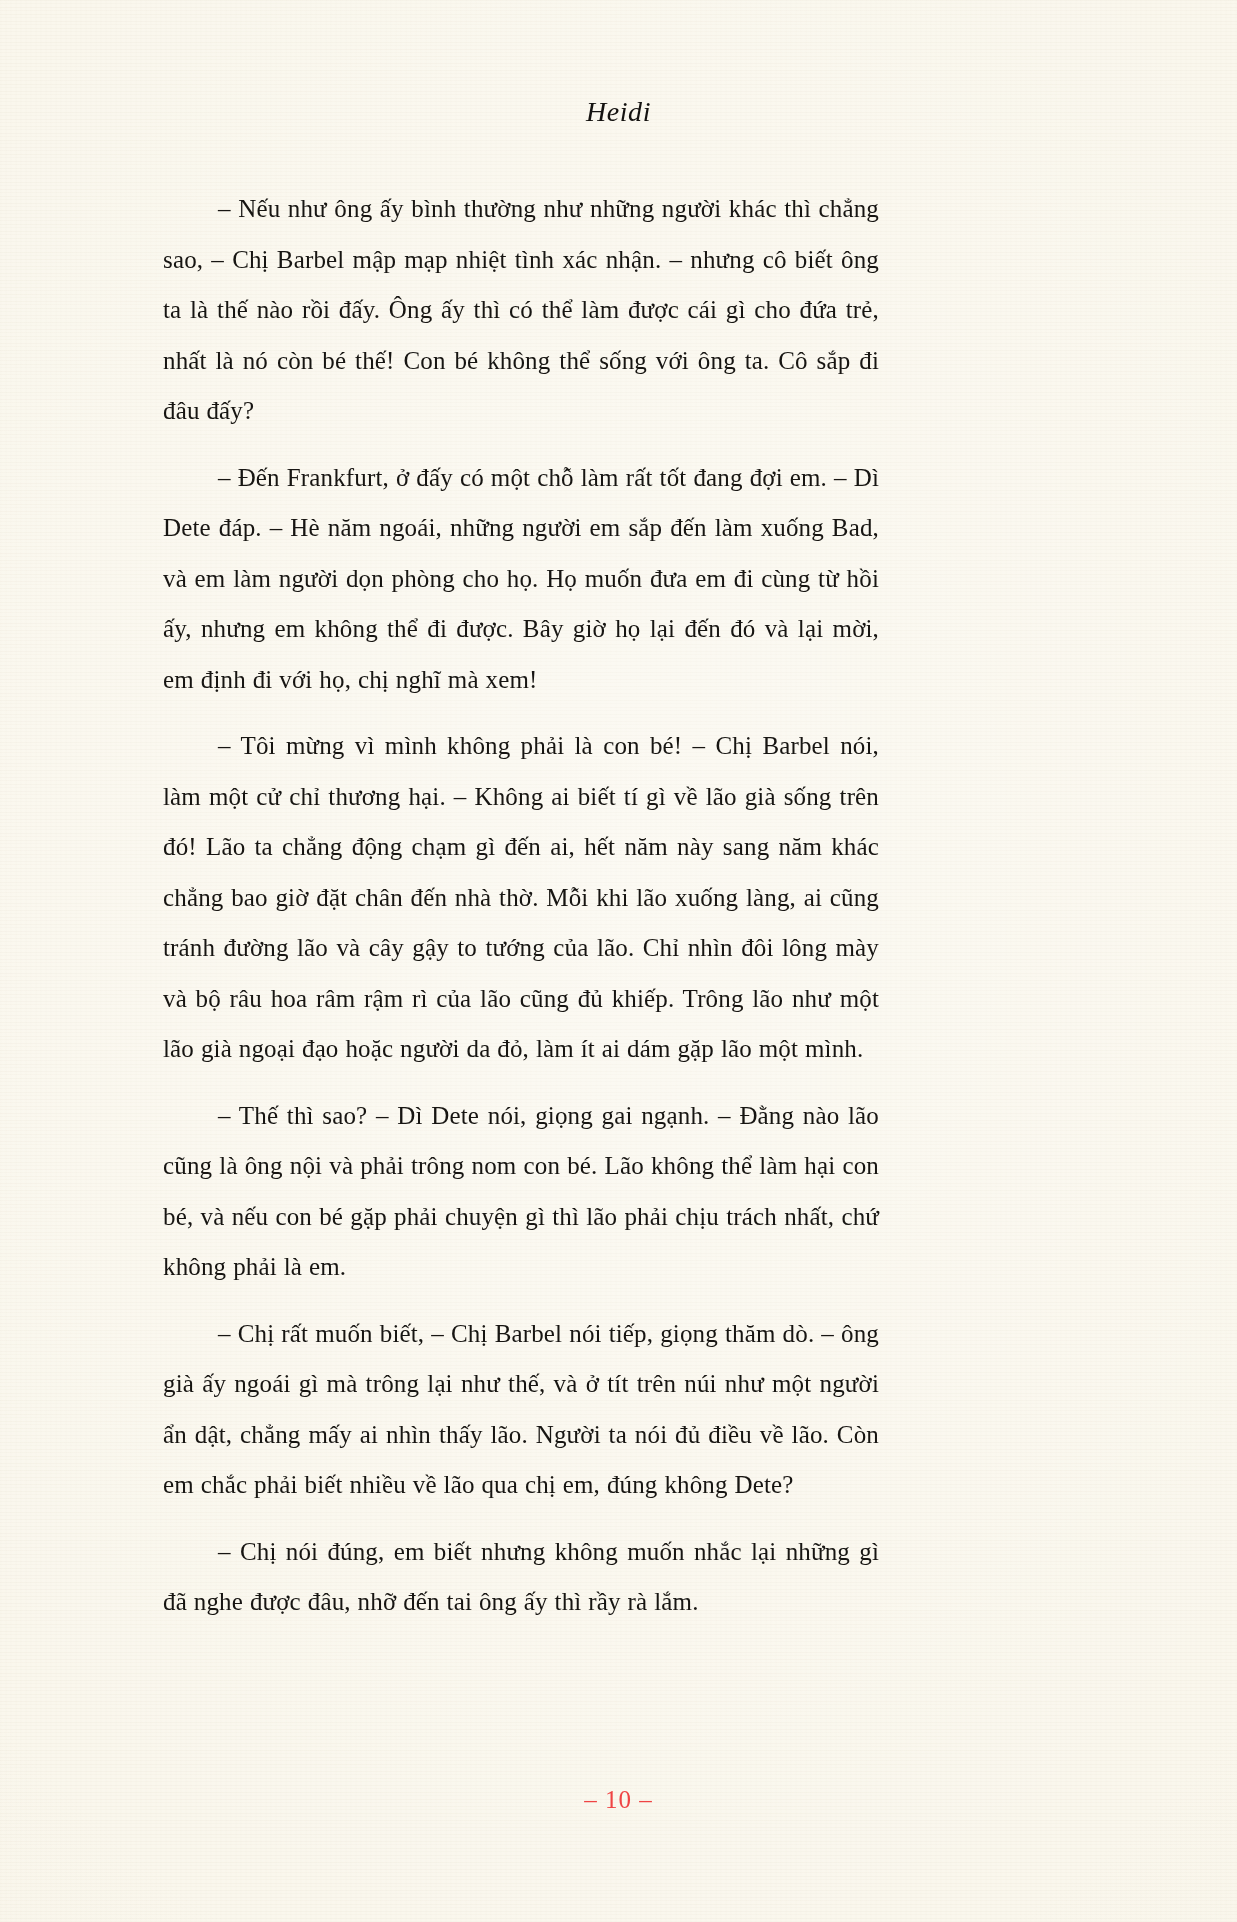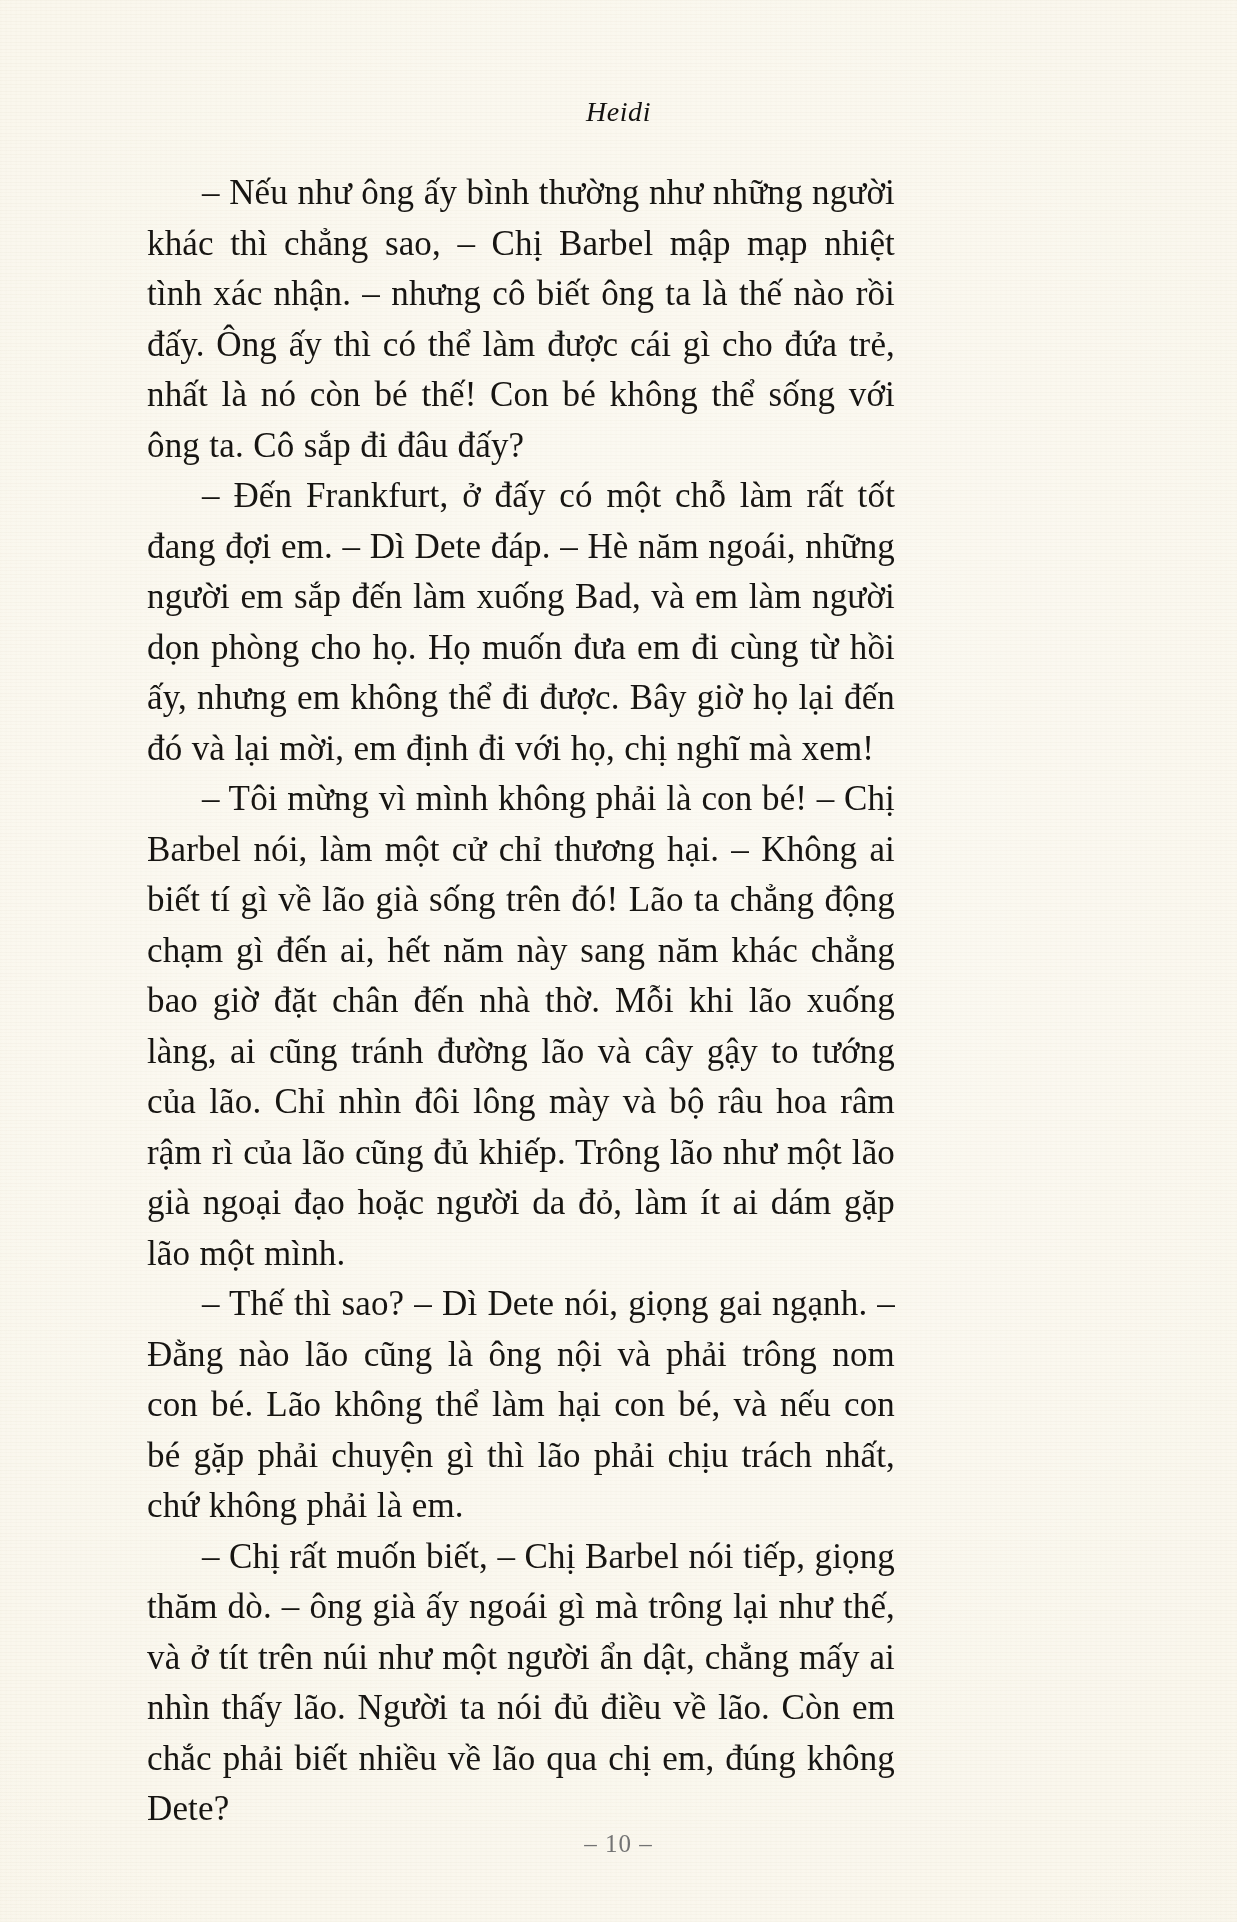--- a/index.html
+++ b/index.html
@@ -70,58 +70,58 @@
   }
 
   .text-block {
     position: absolute;
     top: 168px;
     left: 147px;
     width: 748px;
   }
 
   .para {
-    margin: 0;
+    margin: 16px;
     text-align: justify;
     text-justify: inter-word;
-    font-size: 35px;
+    font-size: 25px;
     line-height: 50.5px;
     text-indent: 55px;
     letter-spacing: 0.15px;
     word-spacing: 0.5px;
     color: #171512;
     hyphens: none;
   }
   .para + .para { margin-top: 0; }
 
   .folio {
     position: absolute;
     left: 0;
     right: 0;
     top: 1786px;
     text-align: center;
     font-size: 25px;
     letter-spacing: 1px;
-    color: #737373;
-    margin-top: 44px;
+    color: #ef4444;
   }
 </style>
 </head>
 <body>
 
 <div class="paper-texture"></div>
 <div class="vignette"></div>
 
 <div class="page">
 
   <div class="running-head">Heidi</div>
 
   <div class="text-block">
     <p class="para">– Nếu như ông ấy bình thường như những người khác thì chẳng sao, – Chị Barbel mập mạp nhiệt tình xác nhận. – nhưng cô biết ông ta là thế nào rồi đấy. Ông ấy thì có thể làm được cái gì cho đứa trẻ, nhất là nó còn bé thế! Con bé không thể sống với ông ta. Cô sắp đi đâu đấy?</p>
     <p class="para">– Đến Frankfurt, ở đấy có một chỗ làm rất tốt đang đợi em. – Dì Dete đáp. – Hè năm ngoái, những người em sắp đến làm xuống Bad, và em làm người dọn phòng cho họ. Họ muốn đưa em đi cùng từ hồi ấy, nhưng em không thể đi được. Bây giờ họ lại đến đó và lại mời, em định đi với họ, chị nghĩ mà xem!</p>
     <p class="para">– Tôi mừng vì mình không phải là con bé! – Chị Barbel nói, làm một cử chỉ thương hại. – Không ai biết tí gì về lão già sống trên đó! Lão ta chẳng động chạm gì đến ai, hết năm này sang năm khác chẳng bao giờ đặt chân đến nhà thờ. Mỗi khi lão xuống làng, ai cũng tránh đường lão và cây gậy to tướng của lão. Chỉ nhìn đôi lông mày và bộ râu hoa râm rậm rì của lão cũng đủ khiếp. Trông lão như một lão già ngoại đạo hoặc người da đỏ, làm ít ai dám gặp lão một mình.</p>
     <p class="para">– Thế thì sao? – Dì Dete nói, giọng gai ngạnh. – Đằng nào lão cũng là ông nội và phải trông nom con bé. Lão không thể làm hại con bé, và nếu con bé gặp phải chuyện gì thì lão phải chịu trách nhất, chứ không phải là em.</p>
     <p class="para">– Chị rất muốn biết, – Chị Barbel nói tiếp, giọng thăm dò. – ông già ấy ngoái gì mà trông lại như thế, và ở tít trên núi như một người ẩn dật, chẳng mấy ai nhìn thấy lão. Người ta nói đủ điều về lão. Còn em chắc phải biết nhiều về lão qua chị em, đúng không Dete?</p>
+    <p class="para">– Chị nói đúng, em biết nhưng không muốn nhắc lại những gì đã nghe được đâu, nhỡ đến tai ông ấy thì rầy rà lắm.</p>
   </div>
 
   <div class="folio">– 10 –</div>
 
 </div>
 
 </body></html>

